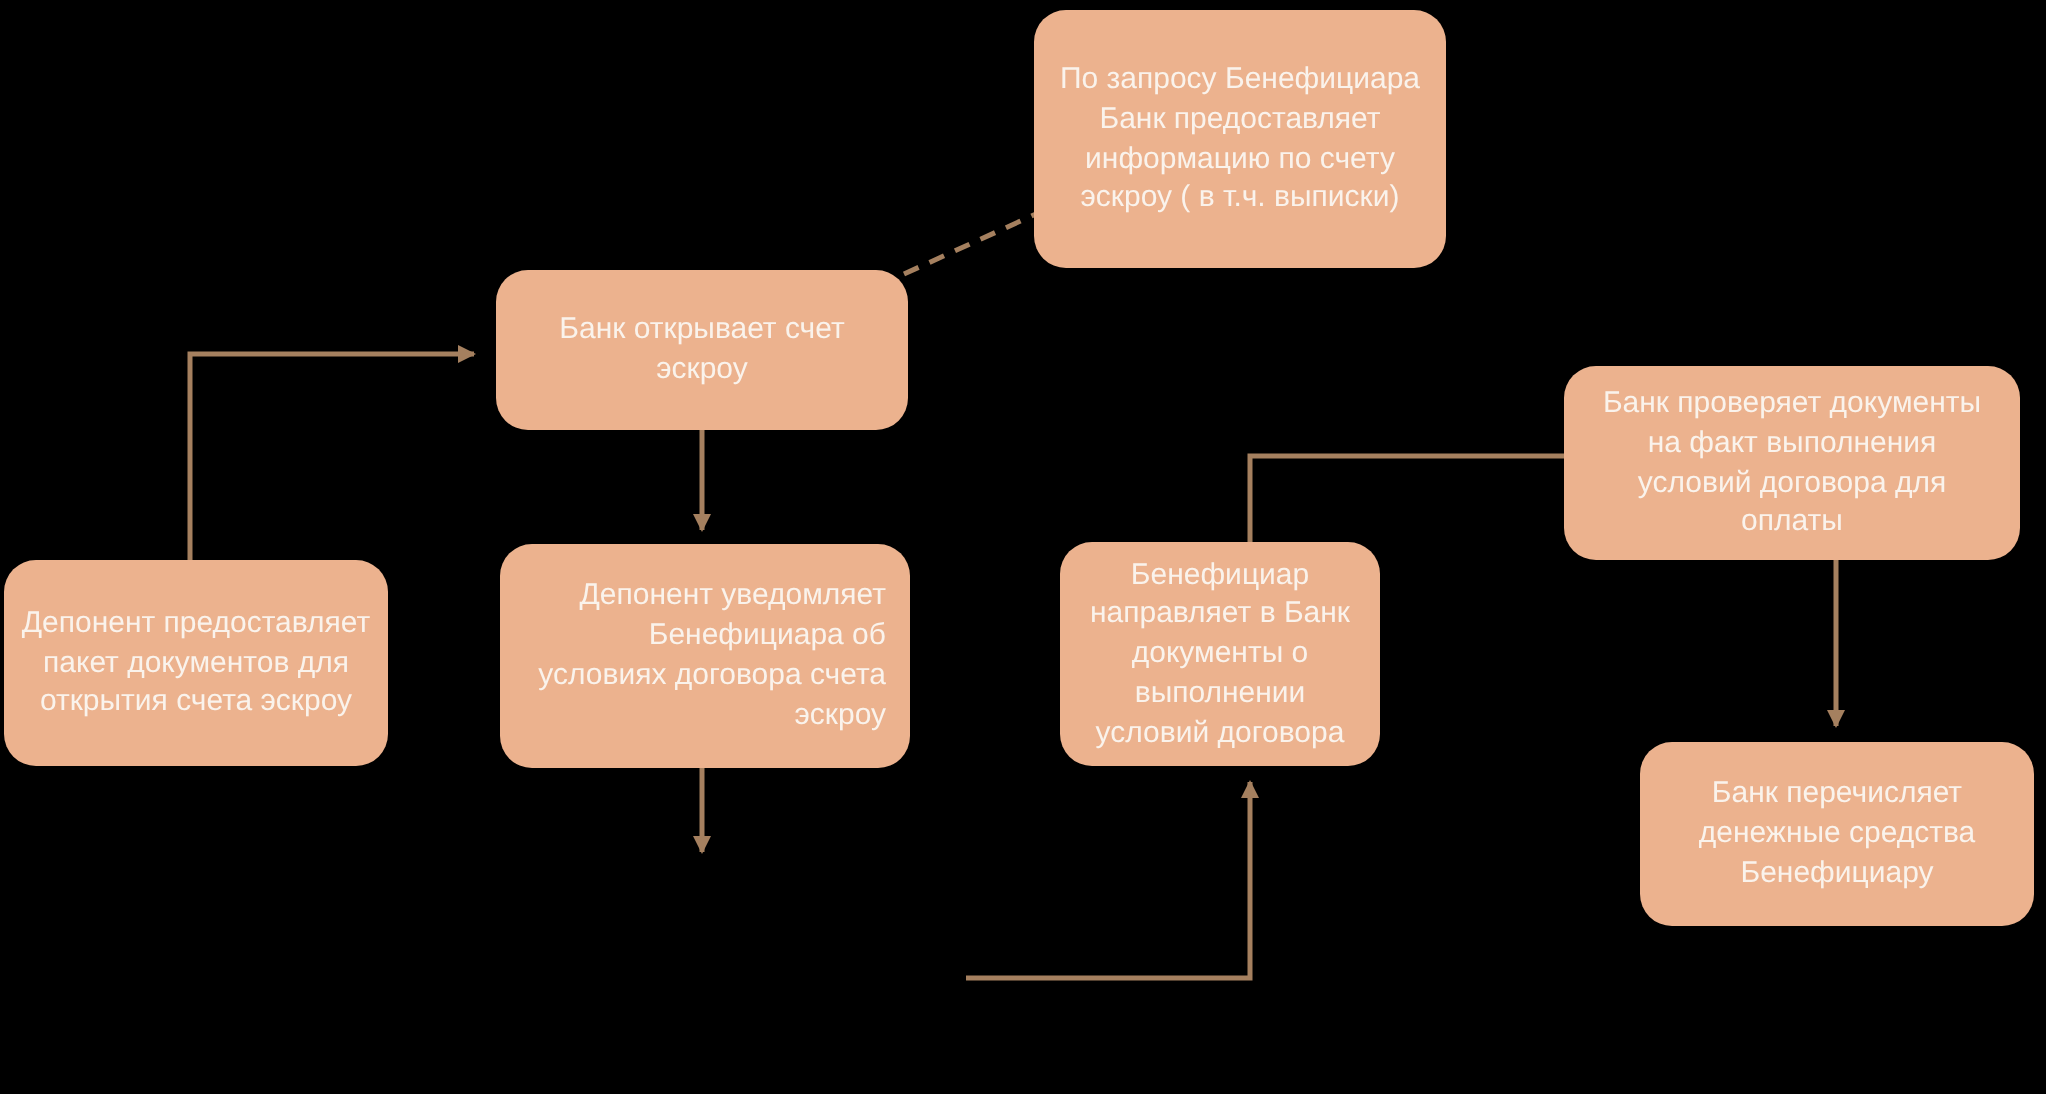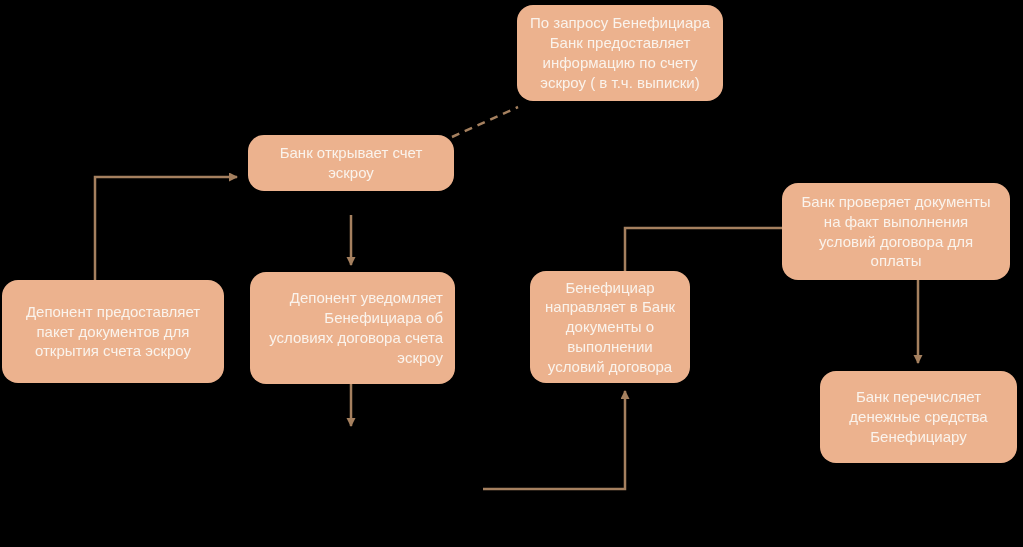--- a/index.html
+++ b/index.html
@@ -41,23 +41,23 @@
     color: var(--node-text, #faf3ec);
     border-radius: 16px;
     display: flex;
     align-items: center;
     justify-content: center;
     text-align: center;
     font-size: 15px;
     line-height: 1.32;
     padding: 6px 12px;
   }
-  .n1 { left: 517px; top: 5px;   width: 206px; height: 96px; }
-  .n2 { left: 248px; top: 135px; width: 206px; height: 56px;  }
-  .n3 { left: 2px;   top: 280px; width: 222px; height: 103px; padding: 4px 8px; }
+  .n1 { left: 517px; top: 5px;   width: 206px; height: 129px; }
+  .n2 { left: 248px; top: 135px; width: 206px; height: 80px;  }
+  .n3 { left: 2px;   top: 280px; width: 192px; height: 103px; padding: 4px 8px; }
   .n4 { left: 250px; top: 272px; width: 205px; height: 112px; text-align: right; }
   .n5 { left: 220px; top: 433px; width: 263px; height: 112px; }
   .n6 { left: 530px; top: 271px; width: 160px; height: 112px; }
   .n7 { left: 782px; top: 183px; width: 228px; height: 97px;  }
   .n8 { left: 820px; top: 371px; width: 197px; height: 92px;  }
 </style>
 </head>
 <body>
 
 <div class="canvas">

